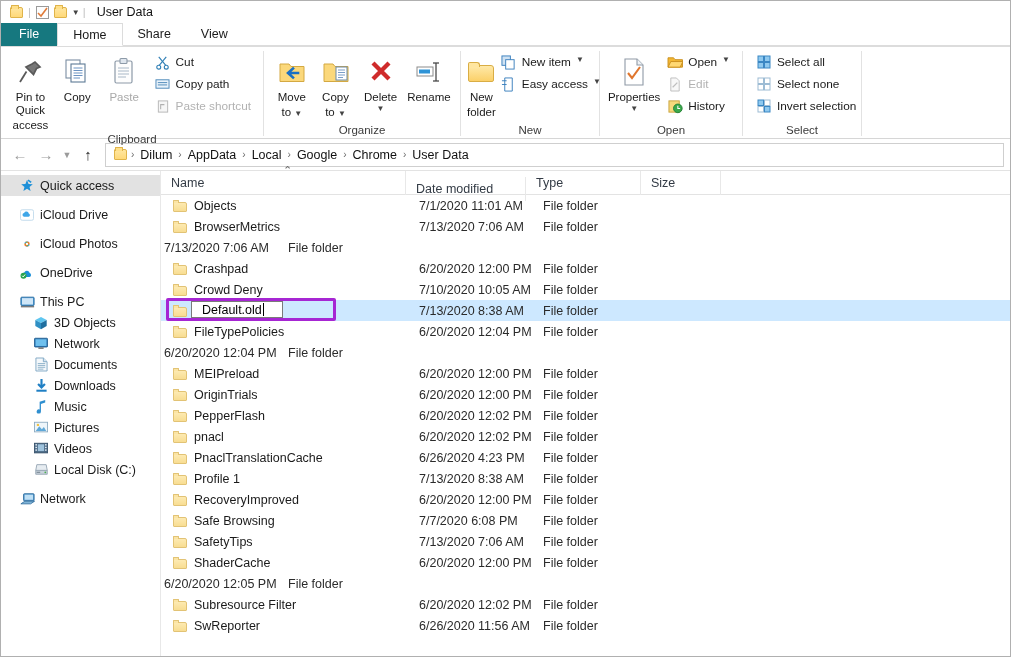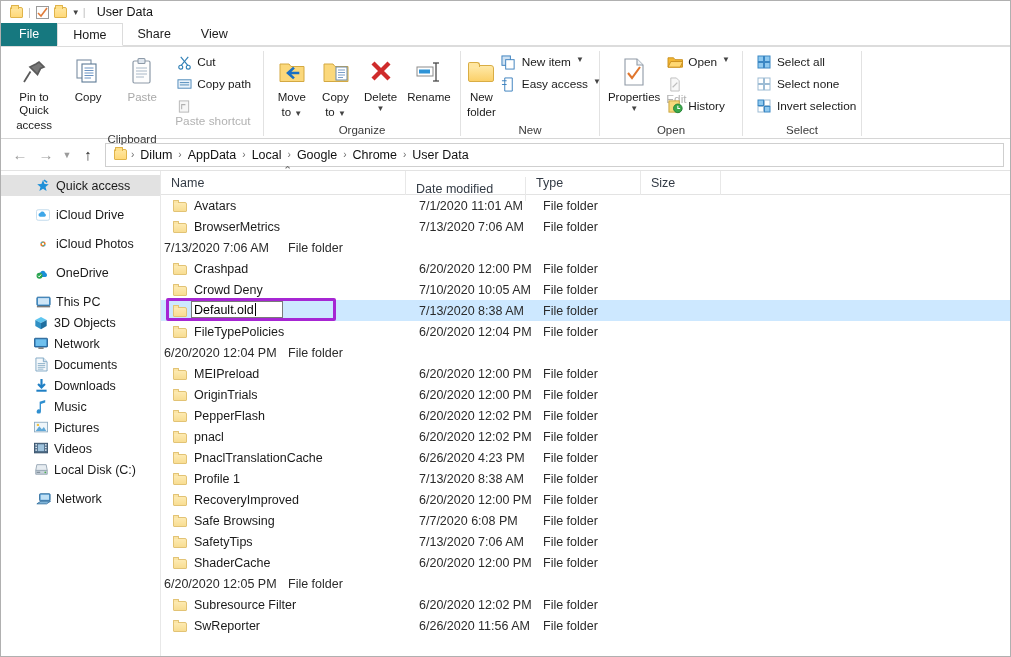--- a/index.html
+++ b/index.html
@@ -82,21 +82,21 @@
   .bigbtn .lbl { margin-top:2px; }
   .bigbtn.dis { color:#a9a9a9; }
 
   .smallcol { display:flex; flex-direction:column; justify-content:flex-start; padding-top:4px; }
   .smallbtn {
     display:flex; align-items:flex-start; height:22px; font-size:11.8px; color:#1a1a1a;
     padding-right:6px; cursor:default; white-space:nowrap;
   }
   .smallbtn .ico { width:22px; display:flex; align-items:center; justify-content:center; }
   .smallbtn .lbl { margin-left:2px; }
-  .smallbtn.dis { color:#b2b2b2;flex-direction:column; }
+  .smallbtn.dis { color:#b2b2b2; }
   .caret { font-size:8px; color:#444; margin-left:5px; }
   .caret-dn { font-size:8px; color:#444; }
   .folder-24 { width:26px; height:20px; position:relative; }
   .folder-24 .body {
     position:absolute; bottom:0; left:0; width:26px; height:17px;
     background:linear-gradient(#ffe9a8,#fbd069); border:1px solid #d9ad44; border-radius:1px 3px 2px 2px;
   }
   .folder-24 .tab {
     position:absolute; top:0; left:0; width:12px; height:5px;
     background:#ffe6a0; border:1px solid #d9ad44; border-bottom:none; border-radius:2px 3px 0 0;
@@ -125,21 +125,21 @@
 
   
   .body { flex:1; display:flex; min-height:0; }
 
   .sidebar {
     width:160px; min-width:160px; background:#ffffff;
     border-right:1px solid #e8e8e8; padding-top:4px;
     font-size:12.5px; color:#1a1a1a; overflow:hidden;
   }
   .navitem {
-    height:21px; display:flex; align-items:center; padding-left:32px; cursor:default; white-space:nowrap;
+    height:21px; display:flex; align-items:center; padding-left:16px; cursor:default; white-space:nowrap;
   }
   .navitem.indent { padding-left:30px; }
   .navitem.selected { background:#e2e2e2; }
   .navitem .nico { width:20px; display:flex; align-items:center; justify-content:center; }
   .navitem .nlbl { margin-left:3px; }
   .navgap { height:8px; }
 
   .filepane { flex:1; display:flex; flex-direction:column; min-width:0; position:relative; }
 
   .colhead {
@@ -179,21 +179,21 @@
     background:linear-gradient(#fdeab2,#f8dd92); border:1px solid #e2c375; border-radius:0 2px 1px 1px;
   }
   .ficon-folder .ft {
     position:absolute; top:0; left:0; width:6px; height:3px;
     background:#fbe4a4; border:1px solid #e2c375; border-bottom:none; border-radius:1px 1px 0 0;
   }
 
   
   .renamebox {
     position:absolute; background:#ffffff; border:1px solid #7a7a7a;
-    display:flex; align-items:center; padding-left:2px;
+    display:flex; align-items:center; padding-left:10px;
     font-size:12.5px; color:#000; z-index:6;
   }
   .caretbar {
     display:inline-block; width:1px; height:13px; background:#000; margin-left:1px;
   }
   
   .annot {
     position:absolute; border:3px solid #a626d3; border-radius:2px;
     pointer-events:none; z-index:7;
   }
@@ -714,21 +714,21 @@
       </div>
       <div class="filelist" id="filelist">
           <div class="row" id="row-0">
             <div class="cell-name">
               <span class="ficon">
                 <span class="ficon-folder">
                   <span class="fb"></span>
                   <span class="ft"></span>
                 </span>
               </span>
-              <span class="ftext">Avatars</span>
+              <span class="ftext">Objects</span>
             </div>
             <div class="cell-date">7/1/2020 11:01 AM</div>
             <div class="cell-type">File folder</div>
             <div class="cell-size"></div>
           </div>
           <div class="row" id="row-1">
             <div class="cell-name">
               <span class="ficon">
                 <span class="ficon-folder">
                   <span class="fb"></span>

